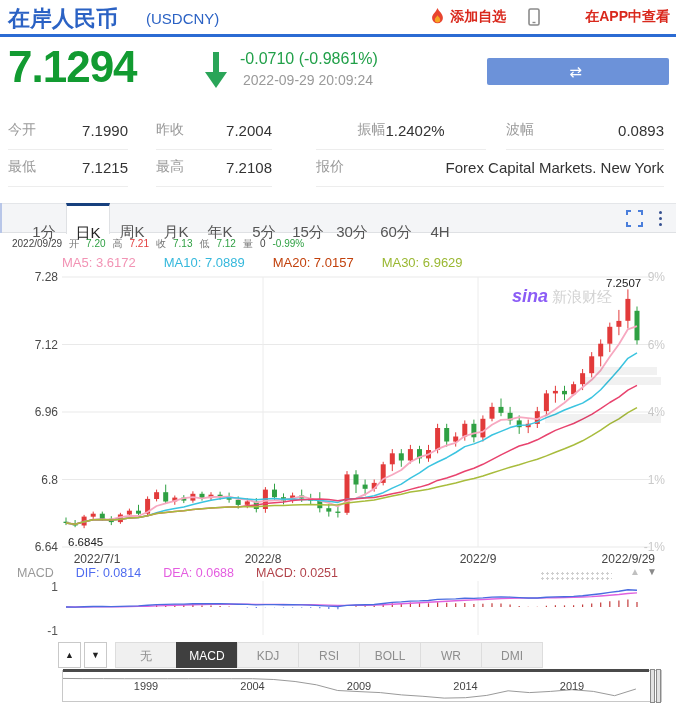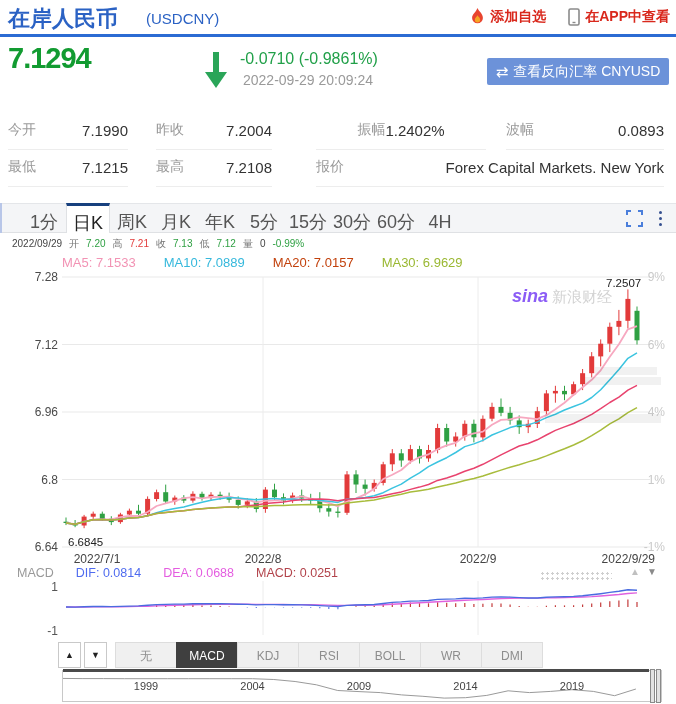--- a/index.html
+++ b/index.html
@@ -4,46 +4,46 @@
 <style>
   html,body{margin:0;padding:0;background:#fff;}
   #app{position:relative;width:676px;height:704px;background:#fff;overflow:hidden;
        font-family:"Liberation Sans","DejaVu Sans",sans-serif;}
   
   .hdr{position:absolute;top:0;left:0;width:676px;height:34px;border-bottom:3px solid #2b6bd3;}
   .hdr-title{position:absolute;left:8px;top:4px;font-size:22px;font-weight:bold;color:#2b62c4;}
   .hdr-sym{position:absolute;left:146px;top:10px;font-size:15px;color:#2b62c4;}
   .hdr-right{position:absolute;right:6px;top:8px;display:flex;align-items:center;}
   .hdr-link{display:flex;align-items:flex-start;color:#d9281c;font-size:14px;font-weight:bold;cursor:pointer;}
-  .hdr-link + .hdr-link{margin-left:22px;}
+  .hdr-link + .hdr-link{margin-left:22px;gap:40px;}
   .flame{width:15px;height:18px;margin-right:5px;}
   .phone{width:12px;height:18px;margin-right:5px;}
   
-  .price{position:absolute;left:8px;top:42px;font-size:29px;font-weight:bold;color:#129b31;letter-spacing:-1px;}
+  .price{position:absolute;left:8px;top:42px;font-size:44px;font-weight:bold;color:#129b31;letter-spacing:-1px;}
   .dn-arrow{position:absolute;left:205px;top:52px;width:22px;height:36px;}
   .chg{position:absolute;left:240px;top:50px;font-size:16px;color:#21a049;}
   .ts{position:absolute;left:243px;top:72px;font-size:14px;color:#9a9a9a;}
   .rev-btn{position:absolute;left:487px;top:58px;width:182px;height:27px;background:#6c92d9;color:#fff;
            font-size:14px;display:flex;align-items:center;justify-content:center;border-radius:2px;cursor:pointer;}
   .rev-btn .swap{margin-right:5px;font-size:15px;}
   
   .stats{position:absolute;left:8px;top:112px;width:660px;}
   .stat-row{display:flex;height:37px;align-items:center;}
   .stat-cell{display:flex;justify-content:space-between;align-items:center;height:100%;
              border-bottom:1px solid #ededed;}
   .stat-cell .sl{font-size:14px;color:#999;}
   .stat-cell .sv{font-size:15px;color:#333;}
   .c1{width:120px;} .c2{width:116px;margin-left:28px;gap:16px;} .c3{width:170px;margin-left:44px;justify-content:center;}
   .c4{width:158px;margin-left:20px;} .cwide{width:348px;margin-left:44px;}
   
   .ptabbar{position:absolute;left:0;top:203px;width:676px;height:30px;background:#f4f5f7;
            border-top:1px solid #e4e6e9;border-bottom:1px solid #dfe1e4;box-sizing:border-box;}
   .ptabs{position:absolute;left:22px;top:0;height:30px;display:flex;}
-  .ptab{min-width:44px;height:30px;line-height:30px;text-align:center;font-size:18px;color:#555;
-        cursor:pointer;box-sizing:border-box;padding:4px 2px;}
+  .ptab{min-width:44px;height:30px;line-height:30px;text-align:center;font-size:15px;color:#555;
+        cursor:pointer;box-sizing:border-box;padding:14px 2px;}
   .ptab.active{background:#fff;border-left:1px solid #dfe1e4;border-right:1px solid #dfe1e4;
         border-top:3px solid #17407e;line-height:26px;color:#222;}
   .blue-sliver{position:absolute;left:0;top:203px;width:2px;height:30px;background:#b8c6e8;}
   .chart-icons{position:absolute;right:14px;top:209px;display:flex;align-items:center;}
   .kebab{margin-left:16px;display:flex;flex-direction:column;cursor:pointer;}
   .kebab i{width:3px;height:3px;border-radius:50%;background:#35508f;margin:1.5px 0;}
   
   .ohlc{position:absolute;left:12px;top:237px;font-size:10px;white-space:nowrap;}
   .ohlc span{margin-right:7px;}
   .ma{position:absolute;left:62px;top:255px;font-size:13px;white-space:nowrap;}
@@ -108,21 +108,20 @@
 
   <div class="price">7.1294</div>
   <svg class="dn-arrow" viewBox="0 0 22 36">
     <rect x="8" y="0" width="6" height="22" fill="#2aa558"></rect>
     <polygon points="0,20 22,20 11,36" fill="#2aa558"></polygon>
   </svg>
   <div class="chg">-0.0710 (-0.9861%)</div>
   <div class="ts">2022-09-29 20:09:24</div>
   <div class="rev-btn">
     <span class="swap">⇄</span>
-    <span>查看反向汇率 CNYUSD</span>
   </div>
 
   <div class="stats">
       <div class="stat-row">
         <div class="stat-cell c1">
           <span class="sl">今开</span>
           <span class="sv">7.1990</span>
         </div>
         <div class="stat-cell c2">
           <span class="sl">昨收</span>
@@ -177,21 +176,21 @@
       </g>
     </svg>
     <span class="kebab">
         <i></i>
         <i></i>
         <i></i>
       </span>
   </div>
 
   <div class="ohlc"><span style="color: rgb(68, 68, 68);">2022/09/29</span><span style="color: rgb(119, 119, 119);">开</span><span style="color: rgb(47, 160, 67);">7.20</span><span style="color: rgb(119, 119, 119);">高</span><span style="color: rgb(226, 58, 58);">7.21</span><span style="color: rgb(119, 119, 119);">收</span><span style="color: rgb(47, 160, 67);">7.13</span><span style="color: rgb(119, 119, 119);">低</span><span style="color: rgb(47, 160, 67);">7.12</span><span style="color: rgb(119, 119, 119);">量</span><span style="color: rgb(68, 68, 68);">0</span><span style="color: rgb(47, 160, 67);">-0.99%</span></div>
-  <div class="ma"><span style="color: rgb(242, 147, 180);">MA5: 7.1533</span><span style="color: rgb(53, 184, 220);">MA10: 7.0889</span><span style="color: #c2410c;">MA20: 7.0157</span><span style="color: rgb(154, 184, 50);">MA30: 6.9629</span></div>
+  <div class="ma"><span style="color: rgb(242, 147, 180);">MA5: 3.6172</span><span style="color: rgb(53, 184, 220);">MA10: 7.0889</span><span style="color: #c2410c;">MA20: 7.0157</span><span style="color: rgb(154, 184, 50);">MA30: 6.9629</span></div>
 
   <div class="chart-box" id="main-chart">
       <svg width="676" height="290">
         <line x1="62" y1="7" x2="650" y2="7" stroke="#e9e9e9"></line>
         <line x1="62" y1="74.5" x2="650" y2="74.5" stroke="#e9e9e9"></line>
         <line x1="62" y1="142" x2="650" y2="142" stroke="#e9e9e9"></line>
         <line x1="62" y1="209.5" x2="650" y2="209.5" stroke="#e9e9e9"></line>
         <line x1="62" y1="277" x2="650" y2="277" stroke="#e9e9e9"></line>
         <line x1="263" y1="7" x2="263" y2="277" stroke="#ececec"></line>
         <line x1="478" y1="7" x2="478" y2="277" stroke="#ececec"></line>

